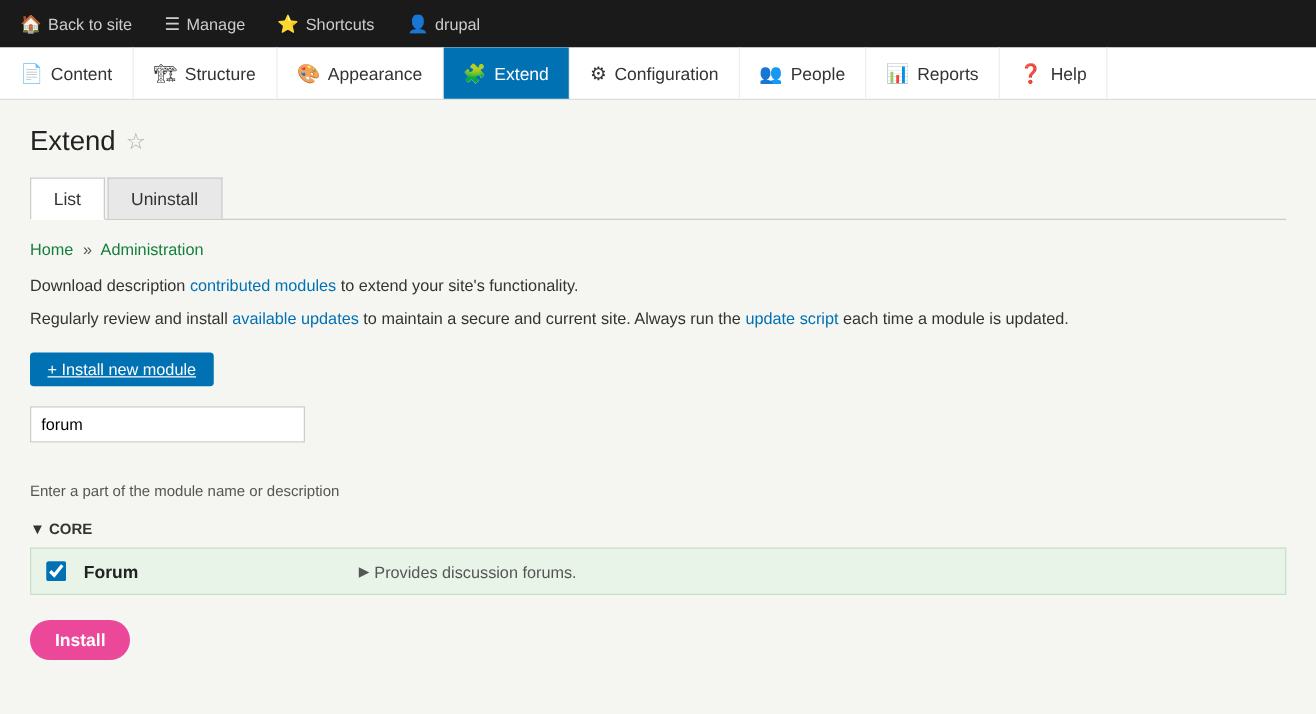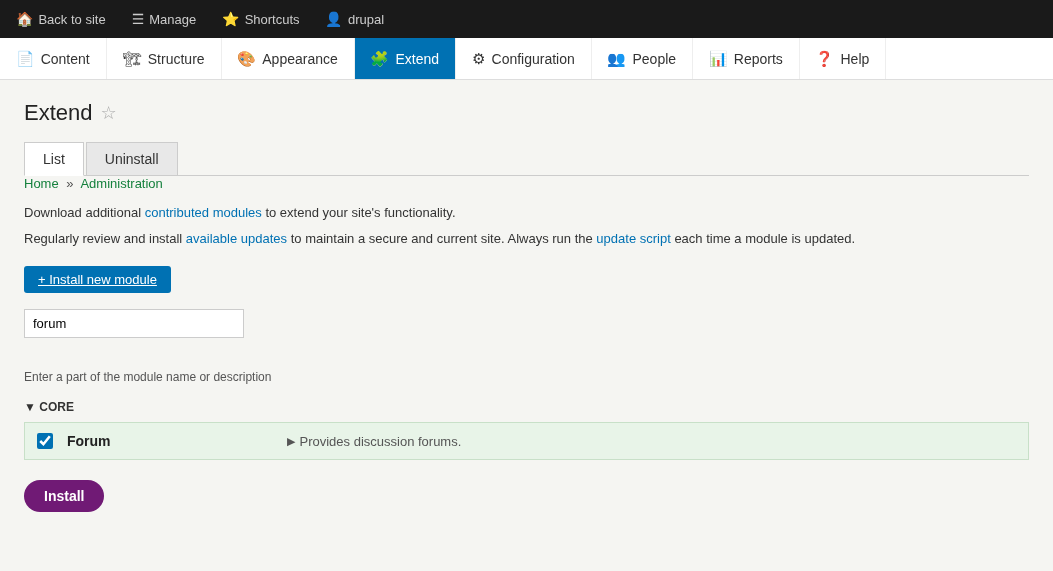--- a/index.html
+++ b/index.html
@@ -68,20 +68,21 @@
       display: flex;
       align-items: center;
       gap: 8px;
     }
     .star-icon { color: #aaa; cursor: pointer; font-size: 18px; }
 
     
     .tabs {
       display: flex;
       border-bottom: 1px solid #ccc;
+      margin-bottom: 16px;
     }
     .tab {
       padding: 8px 18px;
       border: 1px solid #ccc;
       border-bottom: none;
       background: #e8e8e8;
       cursor: pointer;
       font-size: 14px;
       margin-right: 2px;
       color: #333;
@@ -183,21 +184,21 @@
       display: flex;
       align-items: center;
       gap: 4px;
     }
     .module-desc .arrow { color: #555; font-size: 11px; }
 
     
     .bottom-install-btn {
       display: inline-flex;
       align-items: center;
-      background: #701a75;
+      background: #ec4899;
       color: #fff;
       border: none;
       padding: 8px 20px;
       border-radius: 16px;
       cursor: pointer;
       font-size: 14px;
       margin-top: 20px;
       font-weight: bold;
     }
 
@@ -282,21 +283,21 @@
 
     
     <div class="breadcrumb">
       <a href="#">Home</a>
       <span>»</span>
       <a href="#">Administration</a>
     </div>
 
     
     <p class="desc-text">
-      <span>Download additional </span><a href="#">contributed modules</a><span> to extend your site's functionality.</span>
+      <span>Download description </span><a href="#">contributed modules</a><span> to extend your site's functionality.</span>
     </p>
     <p class="desc-text">
       <span>Regularly review and install </span><a href="#">available updates</a><span> to maintain a secure and current site. Always run the </span><a href="#">update script</a><span> each time a module is updated.</span>
     </p>
 
     
     <button class="install-btn">
       <span>+ Install new module</span>
     </button>
 

